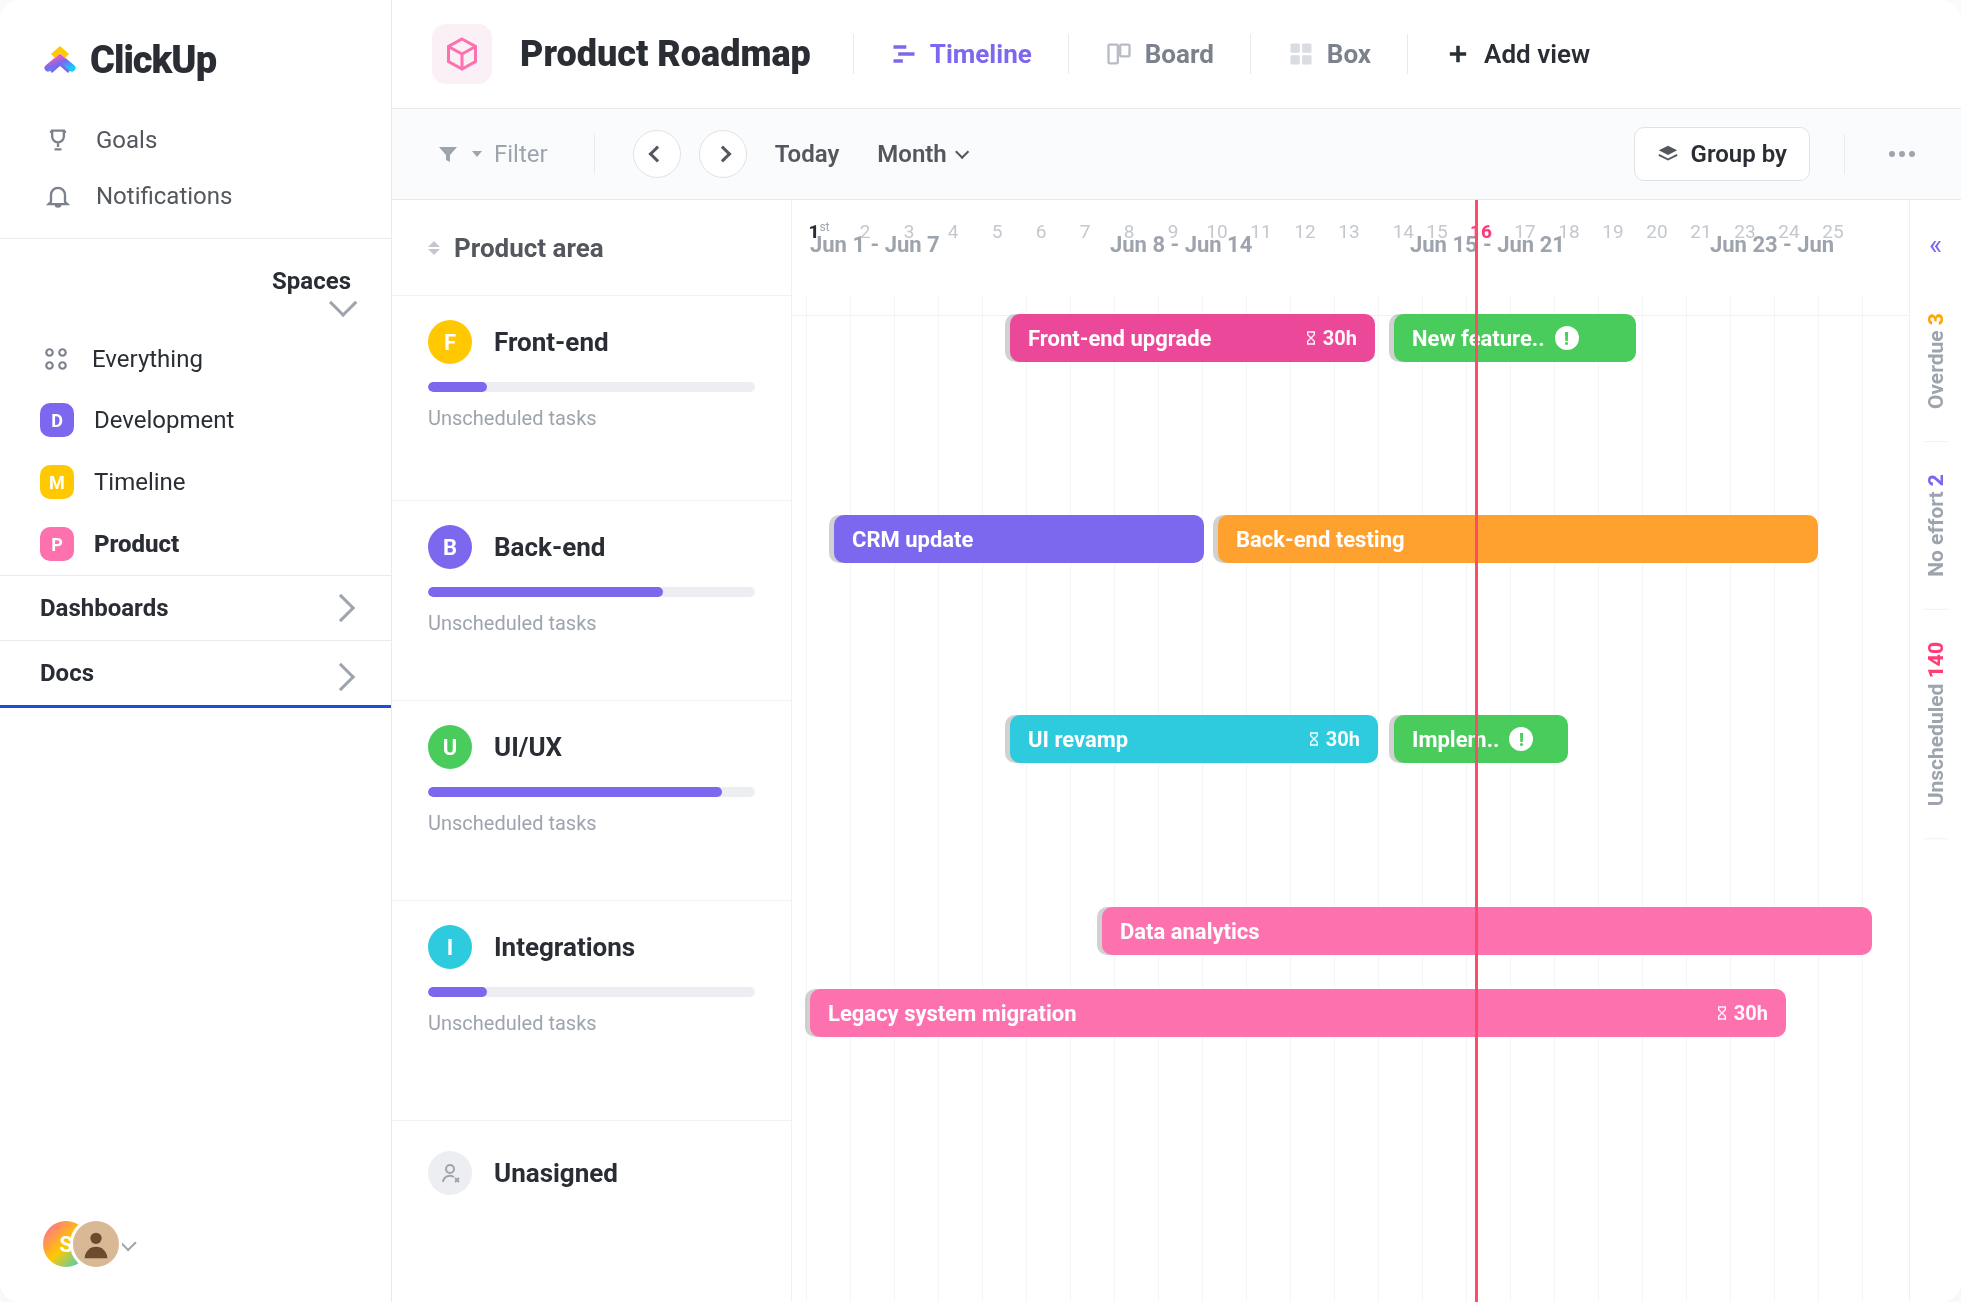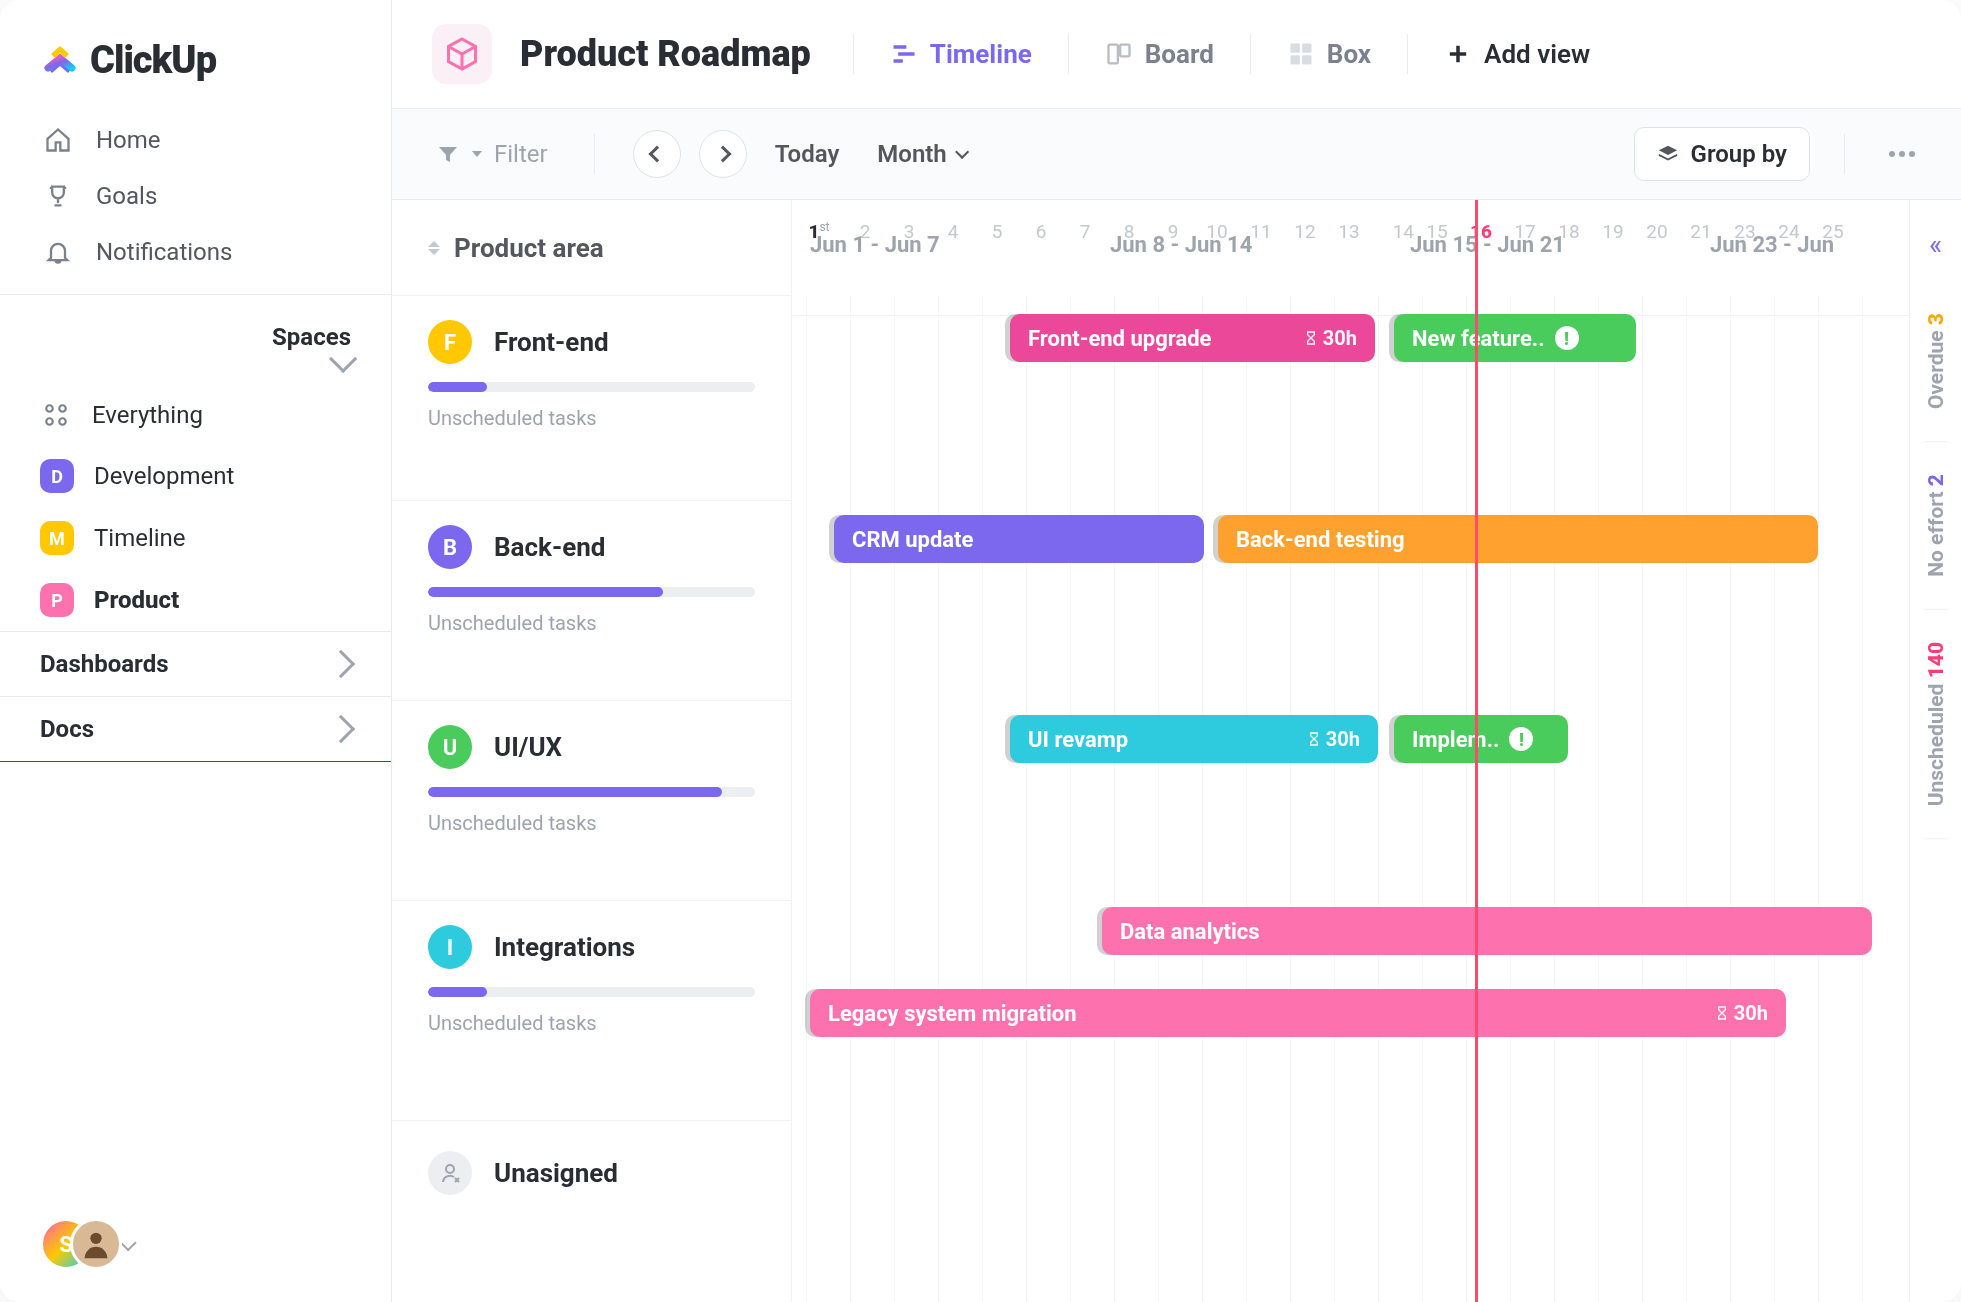--- a/index.html
+++ b/index.html
@@ -97,26 +97,20 @@
               <stop offset="1" stop-color="#10cff6"></stop>
             </linearGradient>
           </defs>
           <path d="M11 14 L20 6 L29 14 L25 18 L20 13 L15 18 Z" fill="#ffc800"></path>
         </svg>
       <span>ClickUp</span>
     </div>
     <div class="nav">
       <div class="nav-item">
         <svg viewBox="0 0 24 24">
-            <path d="M3 11 L12 3 L21 11 V21 H14 V14 H10 V21 H3 Z"></path>
-          </svg>
-        <span>Home</span>
-      </div>
-      <div class="nav-item">
-        <svg viewBox="0 0 24 24">
             <path d="M7 4 H17 V9 a5 5 0 0 1 -10 0 Z M5 5 H7 M17 5 H19 M12 14 V18 M9 20 H15"></path>
           </svg>
         <span>Goals</span>
       </div>
       <div class="nav-item">
         <svg viewBox="0 0 24 24">
             <path d="M6 17 V11 a6 6 0 0 1 12 0 V17 L20 19 H4 Z M10 19 a2 2 0 0 0 4 0"></path>
           </svg>
         <span>Notifications</span>
       </div>
@@ -148,21 +142,21 @@
         </div>
         <div class="space-item">
           <span class="badge" style="background:#fd71af">P</span>
           <span style="font-weight:800;">Product</span>
         </div>
       </div>
     <div class="collapsible">
       <span>Dashboards</span>
       <span class="chevron right"></span>
     </div>
-    <div class="collapsible" style="border-bottom:1px solid #1d4ed8;">
+    <div class="collapsible" style="border-bottom:3px solid #1d4ed8;align-items:flex-end;">
       <span>Docs</span>
       <span class="chevron right"></span>
     </div>
     <div class="user-area">
       <div class="avatar-stack">
         <div class="avatar-circle" style="left:0;background:linear-gradient(135deg,#ff5eaf,#ffc800,#10cff6);z-index:1;">S</div>
         <div class="avatar-circle" style="left:30px;background:#d9b896;z-index:2;">
           <svg viewBox="0 0 24 24" width="34" height="34">
               <circle cx="12" cy="8" r="4" fill="#6b4a2e"></circle>
               <path d="M4 22 a8 8 0 0 1 16 0" fill="#6b4a2e"></path>

